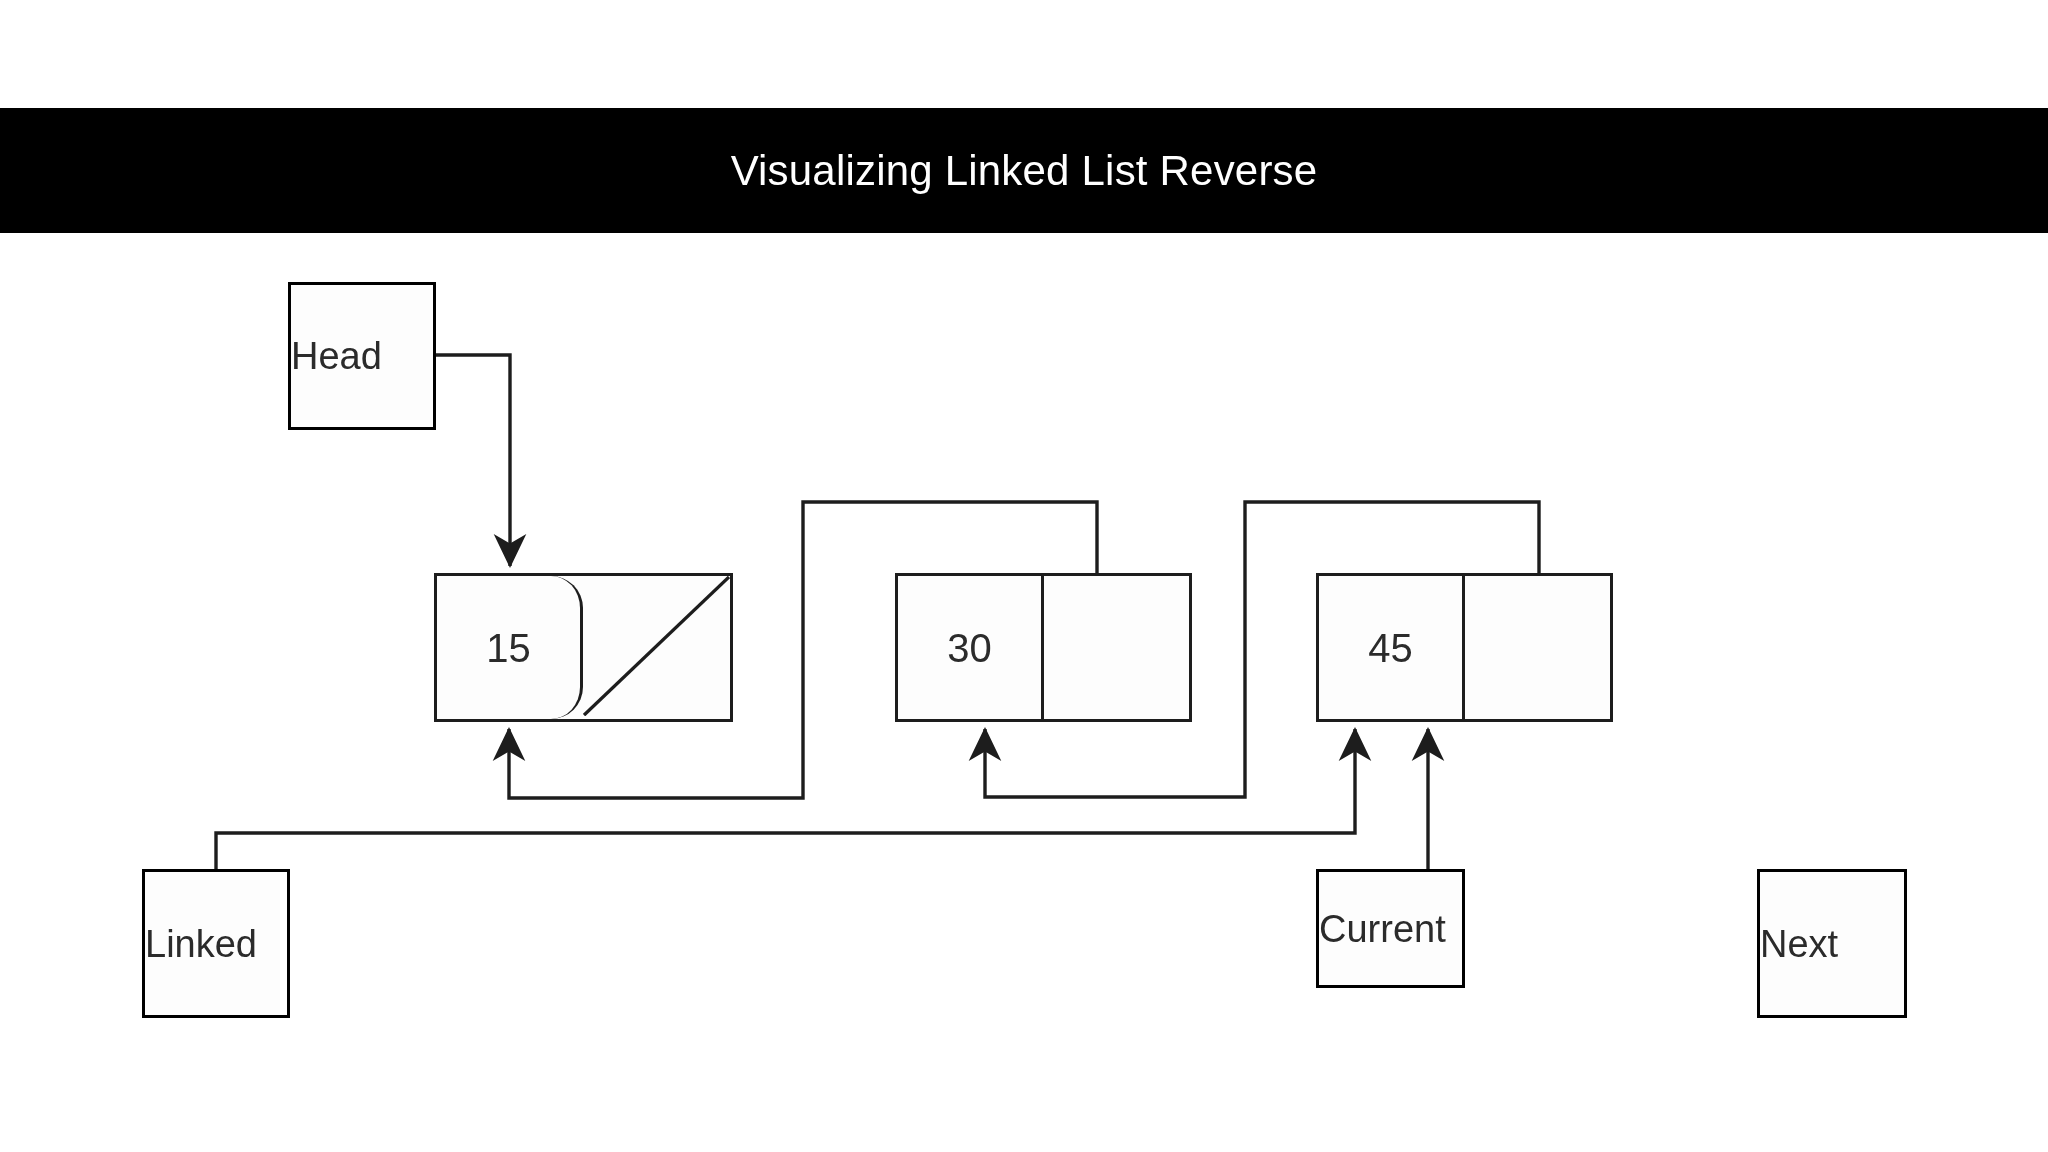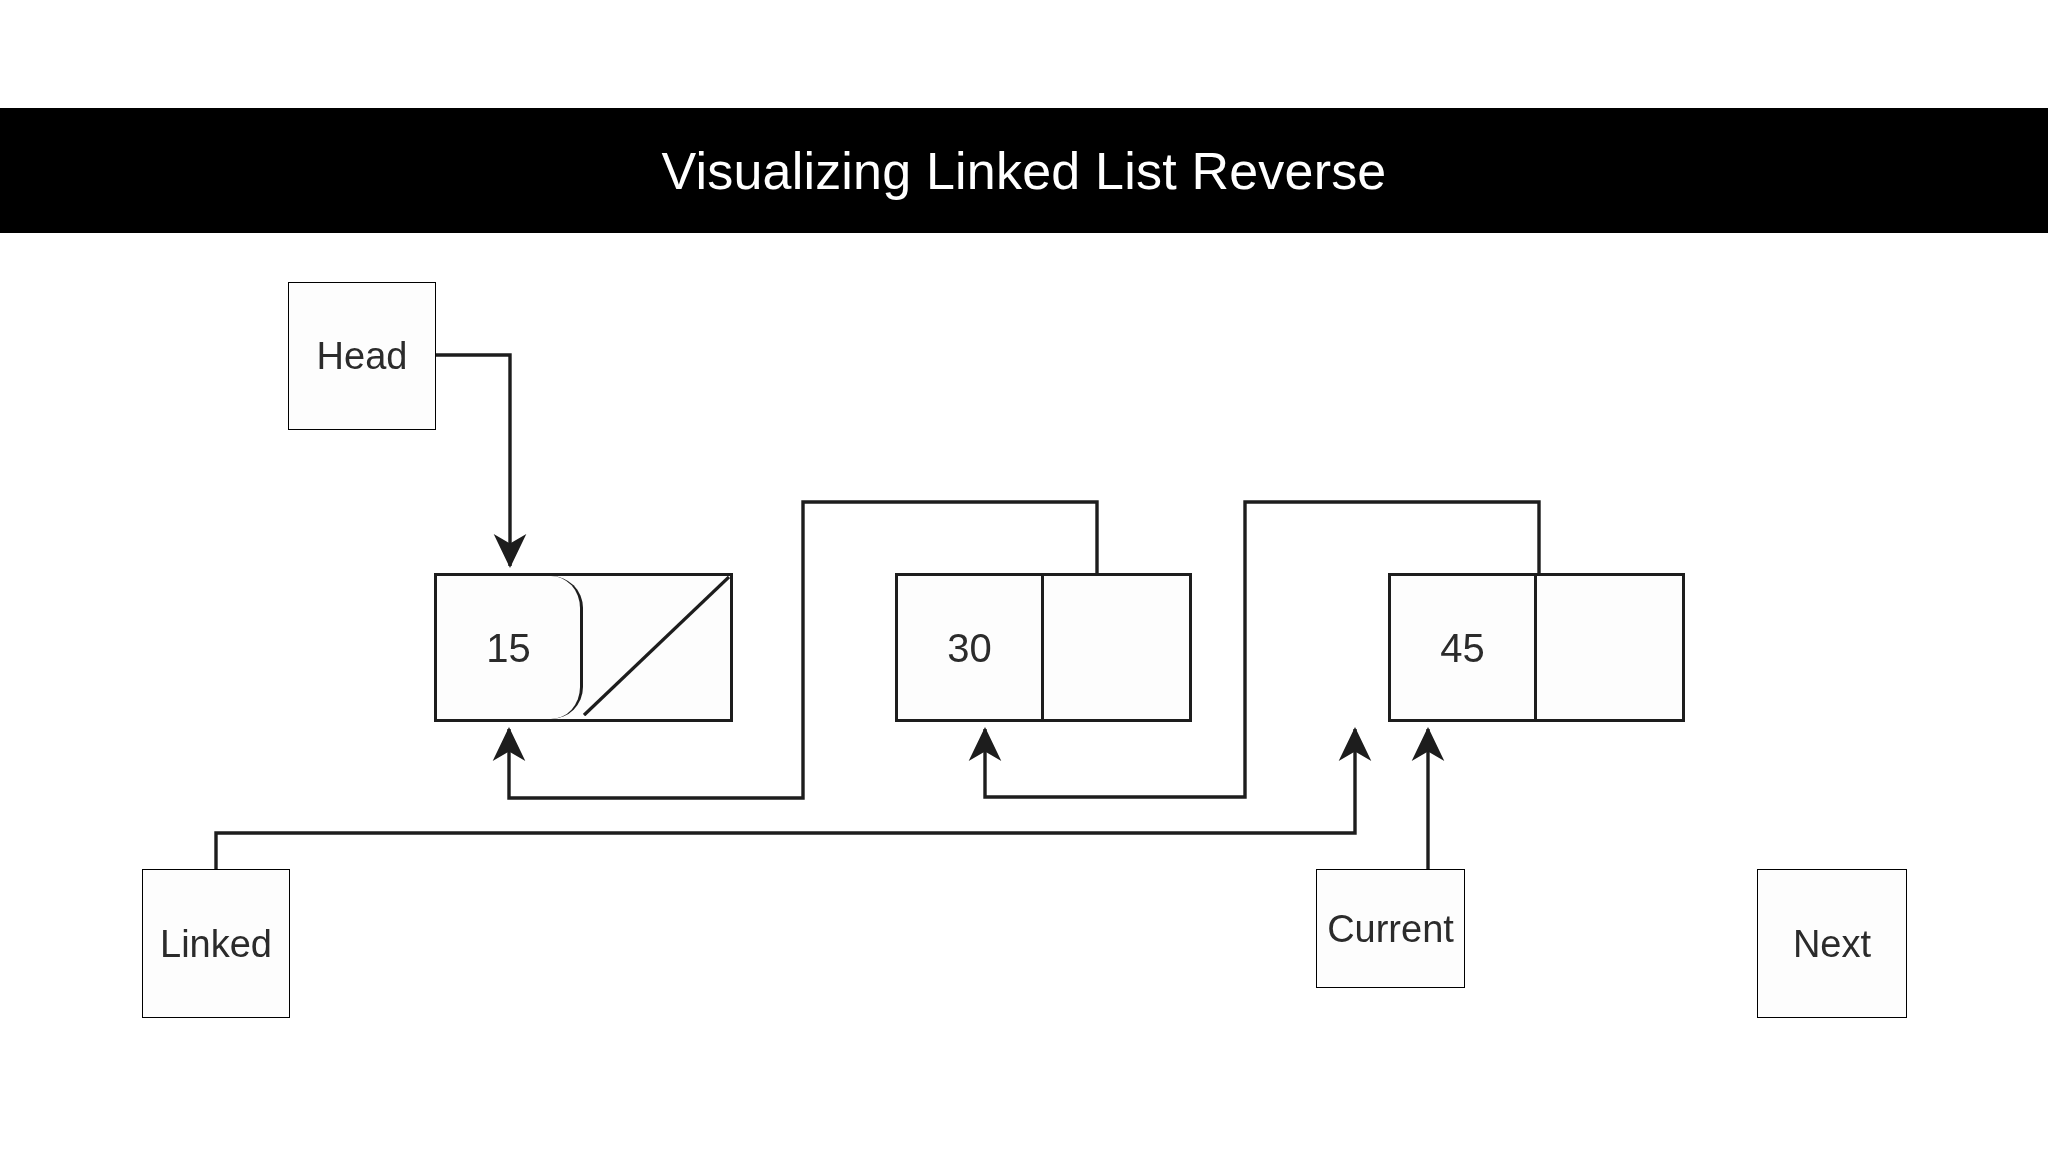--- a/index.html
+++ b/index.html
@@ -29,45 +29,44 @@
     width: 2048px;
     height: 125px;
     background: #000000;
     display: flex;
     align-items: center;
     justify-content: center;
   }
   #title-text {
     color: #ffffff;
     font-family: "Liberation Sans", sans-serif;
-    font-size: 52px;
+    font-size: 42px;
     font-weight: 400;
     letter-spacing: 0.2px;
     line-height: 1;
     white-space: nowrap;
   }
 
   
   #diagram {
     position: absolute;
     left: 0;
     top: 0;
     width: 2048px;
     height: 1152px;
   }
 
   
   .box {
     position: absolute;
     box-sizing: border-box;
     background: #fdfdfd;
-    border: 1px solid #000000;
+    border: 3px solid #000000;
     display: flex;
     align-items: center;
-    justify-content: center;
   }
   .box-label {
     font-family: "Liberation Sans", sans-serif;
     font-size: 38px;
     color: #2b2b2b;
     white-space: nowrap;
     line-height: 1;
   }
   .node {
     position: absolute;
@@ -143,21 +142,21 @@
     </div>
   </div>
 
   <div class="node" style="left:895px; top:573px; width:297px; height:149px;">
     <div class="node-cell-value" style="width:146px; height:100%;">
       <span class="node-value-text">30</span>
     </div>
     <div class="node-cell-ptr" style="flex:1; height:100%;"></div>
   </div>
 
-  <div class="node" style="left:1388px; top:573px; width:297px; height:149px;">
+  <div class="node" style="left:1316px; top:573px; width:297px; height:149px;">
     <div class="node-cell-value" style="width:146px; height:100%;">
       <span class="node-value-text">45</span>
     </div>
     <div class="node-cell-ptr" style="flex:1; height:100%;"></div>
   </div>
 
   <div class="box ptr-box" style="left:288px; top:282px; width:148px; height:148px;">
     <span class="box-label">Head</span>
   </div>
 

